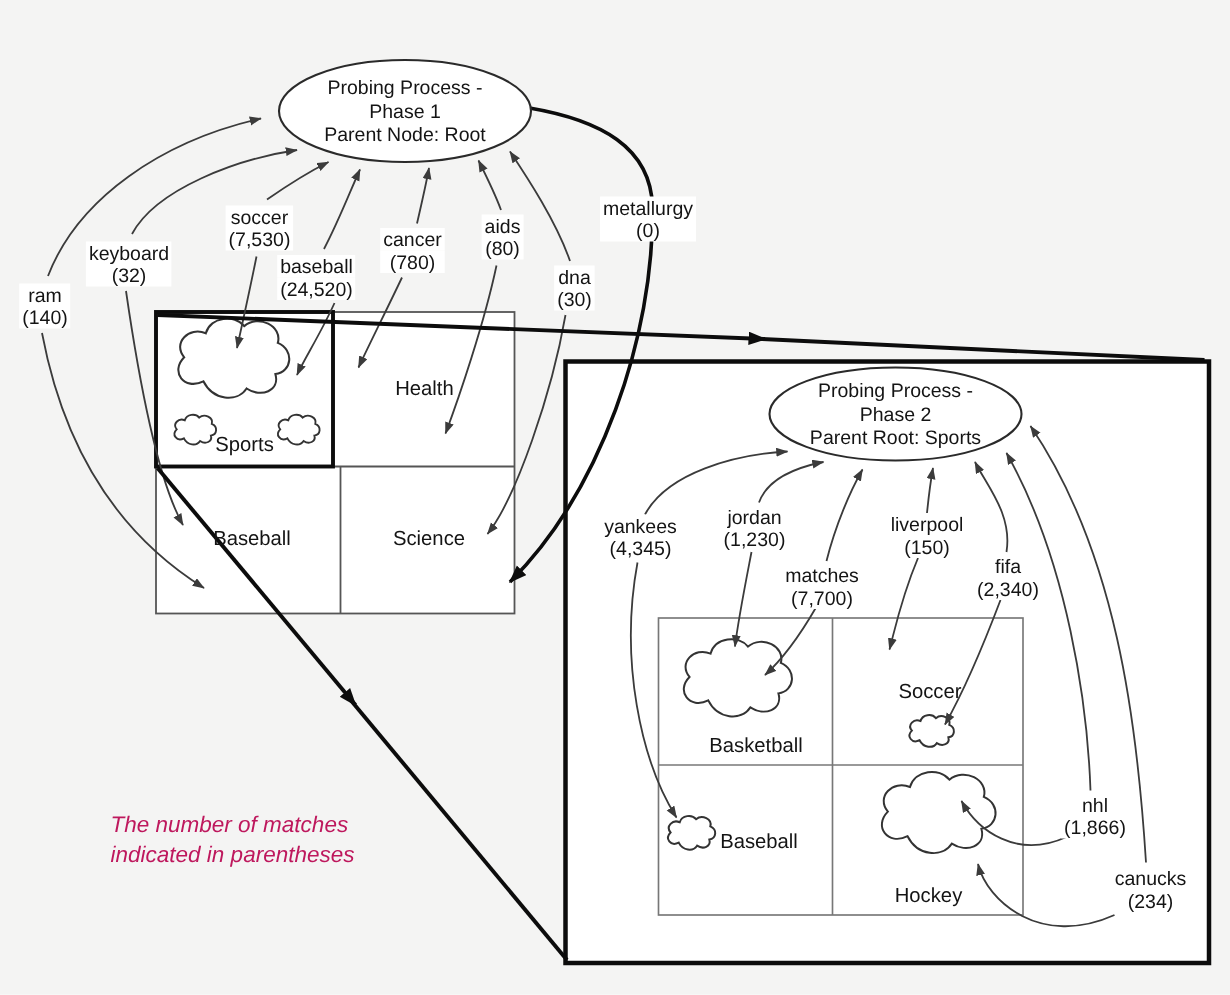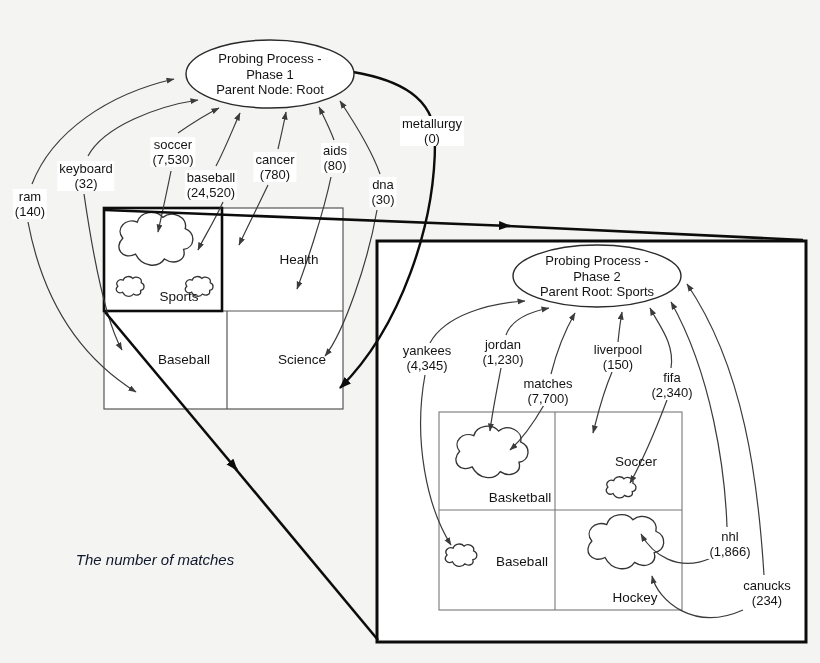--- a/index.html
+++ b/index.html
@@ -9,26 +9,26 @@
     font-family:"Liberation Sans",sans-serif;
     color:#141414;overflow:hidden;text-decoration:underline;
   }
   .canvas svg{position:absolute;left:0;top:0;}
   .lbl{
     position:absolute;transform:translate(-50%,-50%);
     text-align:center;white-space:nowrap;
     font-size:13px;line-height:15px;
   }
   .qlbl div{background:#ffffff;padding:0 2px;}
-  .cat{font-size:13.5px;margin-left:16px;}
+  .cat{font-size:13.5px;}
   .node-text{font-size:13px;line-height:15.5px;}
   .note{
     position:absolute;transform:translate(-50%,-50%);
     text-align:left;font-style:italic;
-    font-size:15px;line-height:19.5px;color:#0f172a;
+    font-size:15px;line-height:19.5px;color:#be185d;
   }
 </style>
 </head>
 <body>
 
 <div class="canvas">
 
   <svg width="820" height="663" viewBox="0 0 820 663">
     <defs>
       <marker id="arr" markerWidth="9" markerHeight="7" refX="7.5" refY="3" orient="auto" markerUnits="userSpaceOnUse">
@@ -146,21 +146,21 @@
     <div>(780)</div>
   </div>
   <div class="lbl qlbl" style="left:335px;top:158px">
     <div>aids</div>
     <div>(80)</div>
   </div>
   <div class="lbl qlbl" style="left:383px;top:192px">
     <div>dna</div>
     <div>(30)</div>
   </div>
-  <div class="lbl qlbl" style="left:432px;top:131px">
+  <div class="lbl qlbl" style="left:432px;top:146px">
     <div>metallurgy</div>
     <div>(0)</div>
   </div>
 
   <div class="lbl cat" style="left:163px;top:296px">Sports</div>
   <div class="lbl cat" style="left:283px;top:259px">Health</div>
   <div class="lbl cat" style="left:168px;top:359px">Baseball</div>
   <div class="lbl cat" style="left:286px;top:359px">Science</div>
 
   <div class="lbl qlbl" style="left:427px;top:358px">
@@ -192,15 +192,16 @@
     <div>(234)</div>
   </div>
 
   <div class="lbl cat" style="left:504px;top:497px">Basketball</div>
   <div class="lbl cat" style="left:620px;top:461px">Soccer</div>
   <div class="lbl cat" style="left:506px;top:561px">Baseball</div>
   <div class="lbl cat" style="left:619px;top:597px">Hockey</div>
 
   <div class="note" style="left:155px;top:560px">
     <div>The number of matches</div>
+    <div>indicated in parentheses</div>
   </div>
 
 </div>
 
 </body></html>

